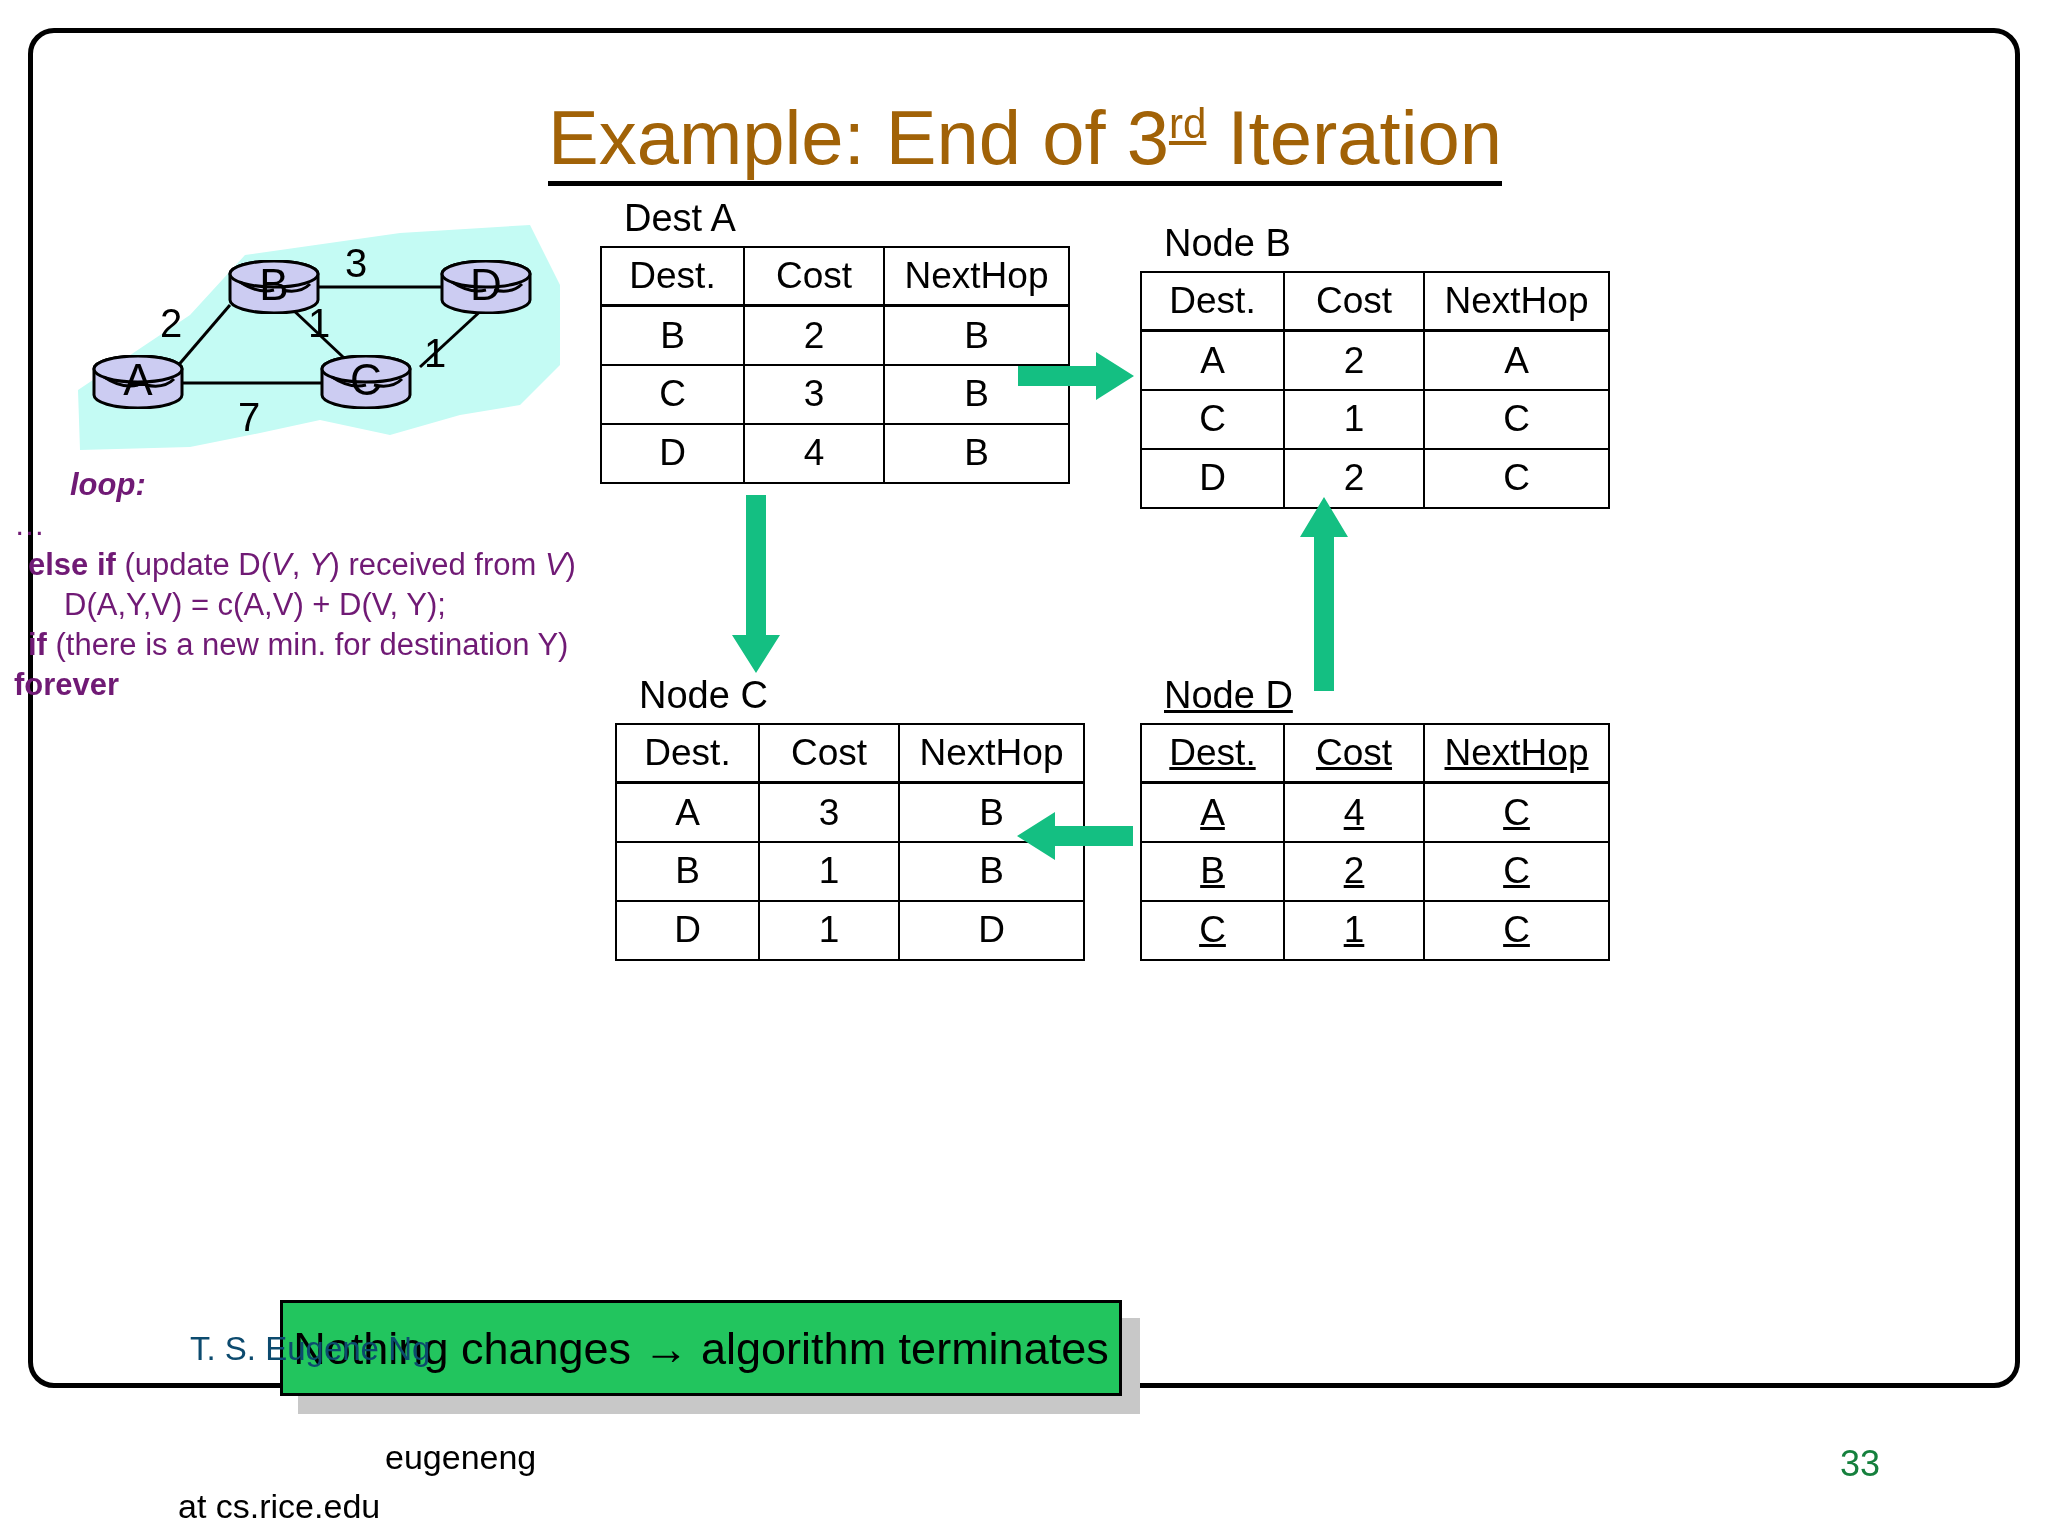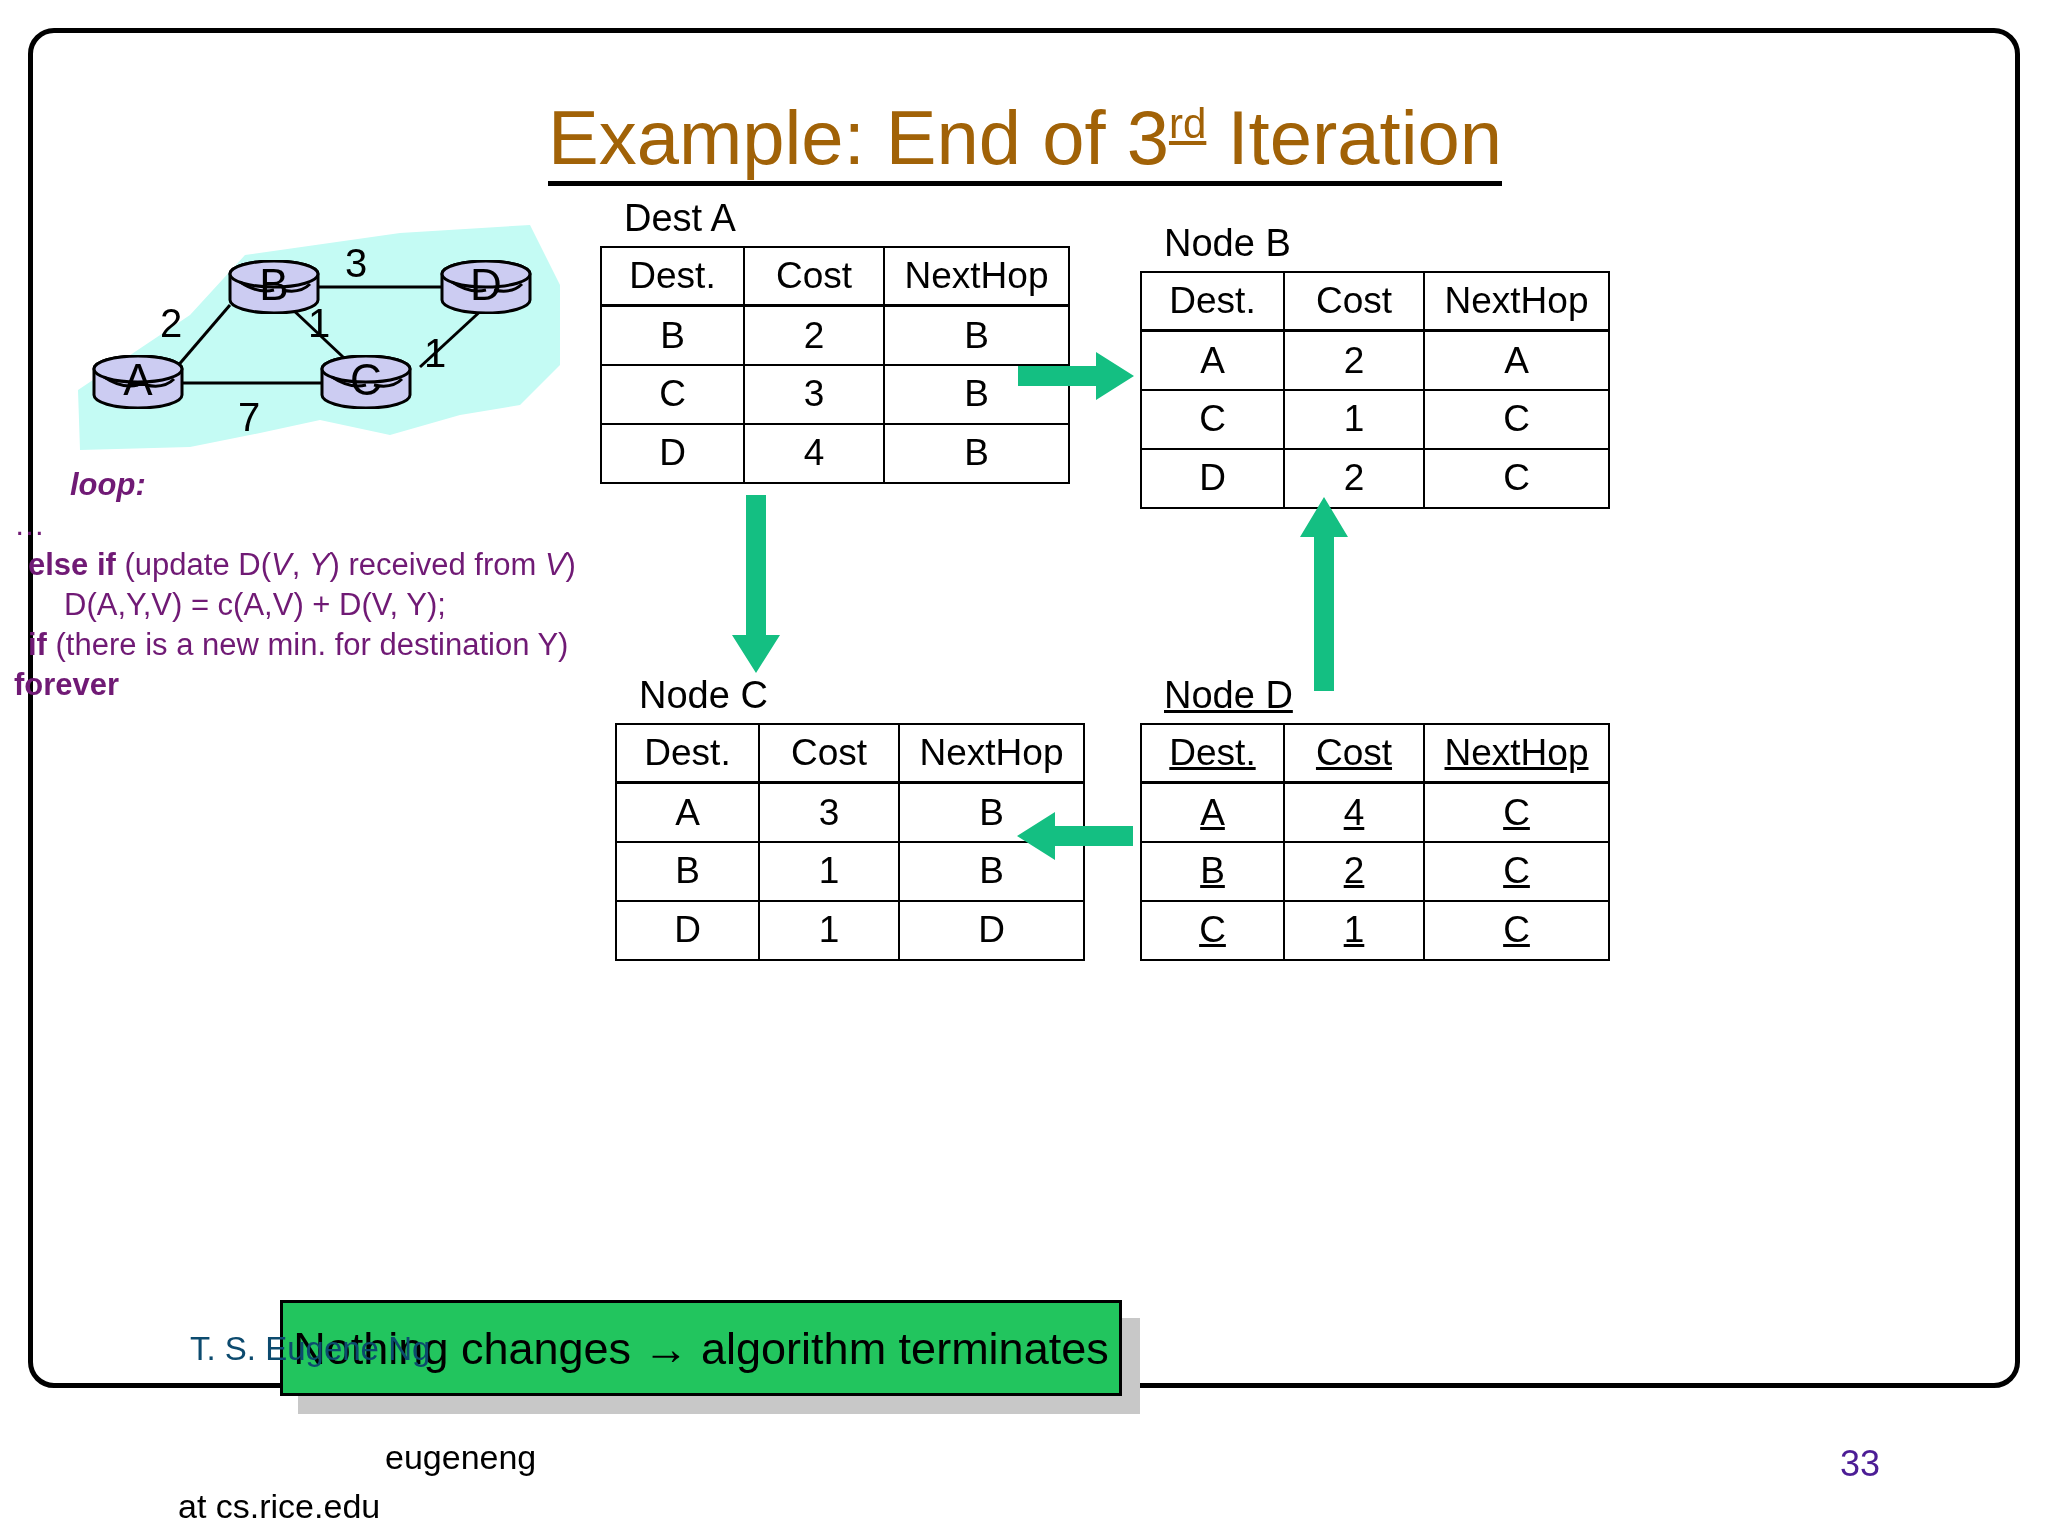--- a/index.html
+++ b/index.html
@@ -171,21 +171,21 @@
     position: absolute;
     left: 178px; top: 1487px;
     font-size: 34px;
     color: #000;
     white-space: nowrap;
   }
   #page-number {
     position: absolute;
     left: 1840px; top: 1443px;
     font-size: 36px;
-    color: #4c1d95;
+    color: #15803d;
   }
 </style>
 </head>
 <body>
 
 <div id="stage">
 
   <div id="slide-frame"></div>
 
   <div id="slide-title"><span class="tt"><span>Example: End of 3</span><sup>rd</sup><span> Iteration</span></span></div>

